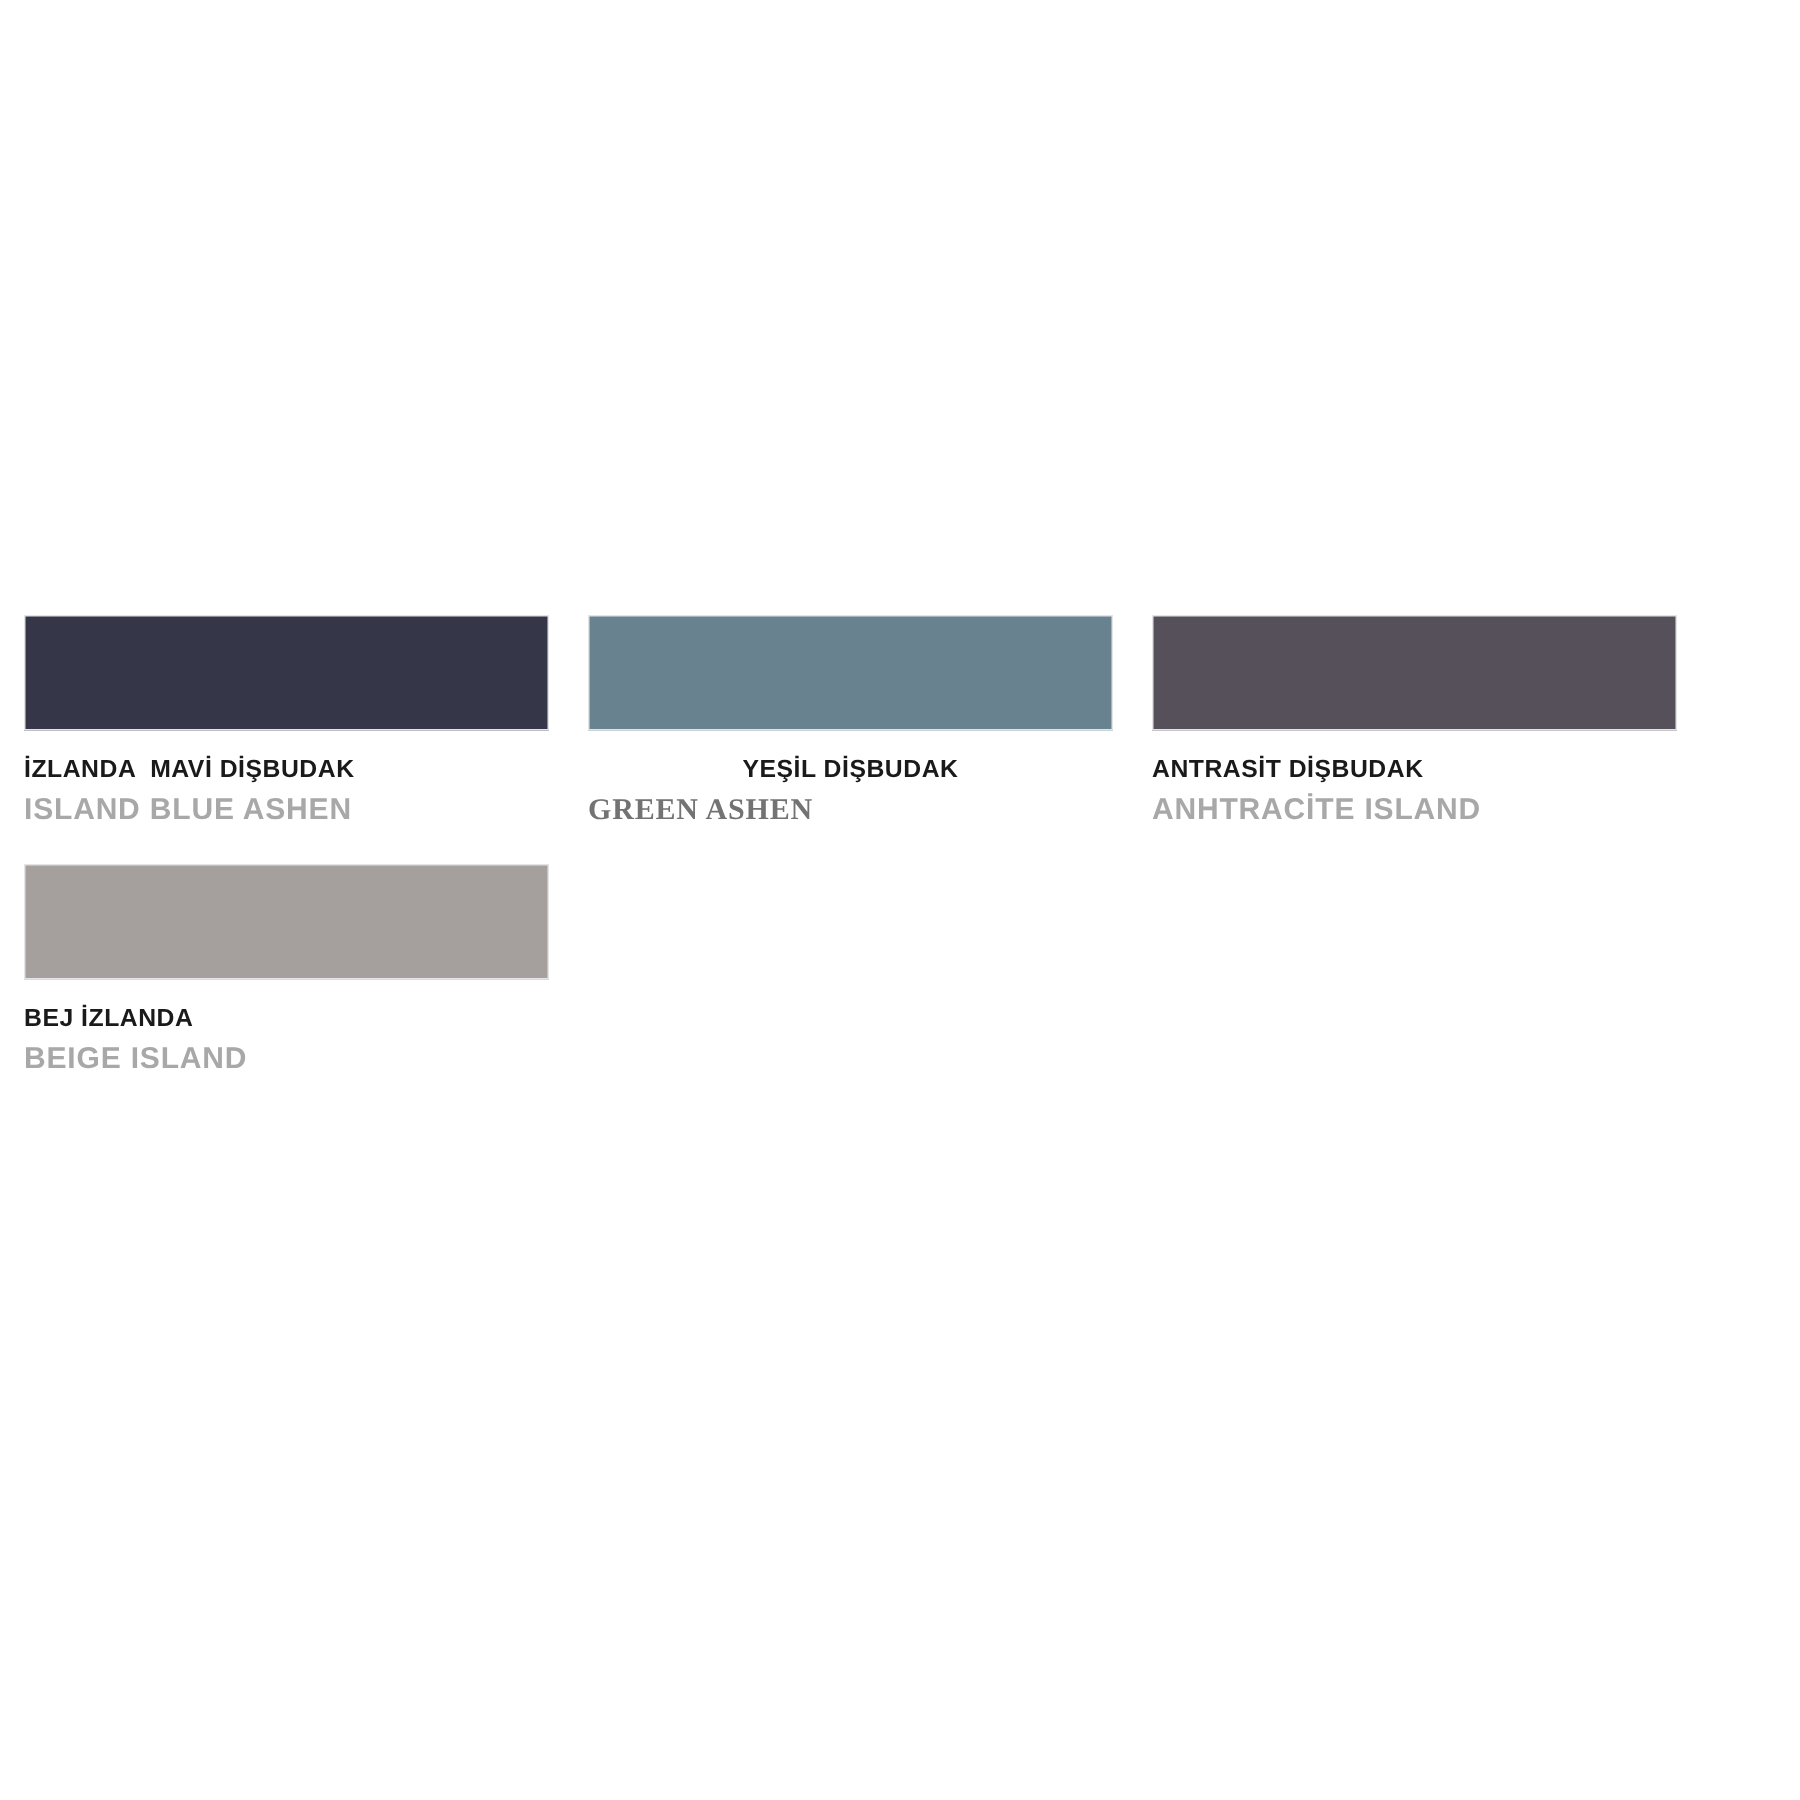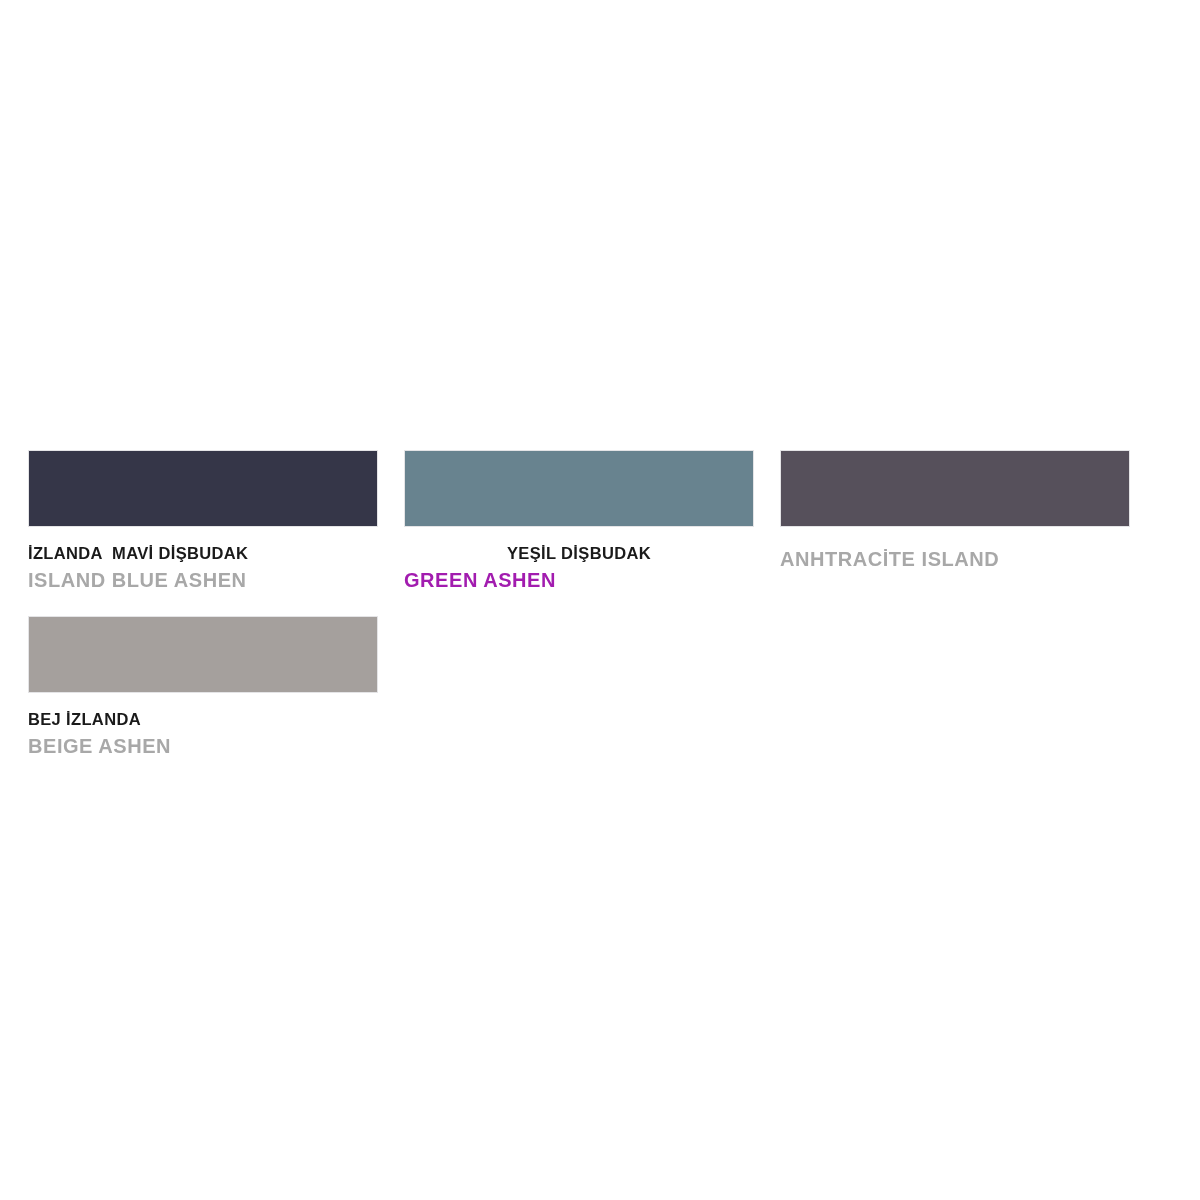--- a/index.html
+++ b/index.html
@@ -16,28 +16,27 @@
 
   .palette-board {
     position: relative;
     width: 1200px;
     height: 1200px;
     background: #ffffff;
   }
 
   .swatch-grid {
     position: absolute;
-    left: 28px;
+    left: 16px;
     top: 410px;
     width: 1152px;
     display: flex;
     flex-wrap: wrap;
     gap: 0px;
     align-content: flex-start;
-    margin-top: 40px;
   }
 
   .swatch-card {
     width: 350px;
     margin-right: 26px;
     margin-bottom: 23px;
     box-sizing: border-box;
   }
 
   .swatch-chip {
@@ -85,33 +84,34 @@
       <div class="swatch-labels">
         <div class="swatch-name-tr" style="color: rgb(26, 26, 26);">İZLANDA  MAVİ DİŞBUDAK</div>
         <div class="swatch-name-en" style="color: rgb(168, 168, 168);">ISLAND BLUE ASHEN</div>
       </div>
     </div>
 
     <div class="swatch-card">
       <div class="swatch-chip" style="background-color: rgb(104, 131, 143); border-color: rgb(228, 228, 230);"></div>
       <div class="swatch-labels">
         <div class="swatch-name-tr" style="color: rgb(26, 26, 26); text-align: center;">YEŞİL DİŞBUDAK</div>
-        <div class="swatch-name-en" style="color: #a21caf;">GREEN ASHEN</div>
+        <div class="swatch-name-en" style="color: #737373; font-family: Liberation Serif, serif;">GREEN ASHEN</div>
       </div>
     </div>
 
     <div class="swatch-card">
       <div class="swatch-chip" style="background-color: rgb(86, 80, 91); border-color: rgb(228, 228, 230);"></div>
       <div class="swatch-labels">
+        <div class="swatch-name-tr" style="color: rgb(26, 26, 26);">ANTRASİT DİŞBUDAK</div>
         <div class="swatch-name-en" style="color: rgb(168, 168, 168);">ANHTRACİTE ISLAND</div>
       </div>
     </div>
 
     <div class="swatch-card">
       <div class="swatch-chip" style="background-color: rgb(165, 160, 157); border-color: rgb(228, 228, 230);"></div>
       <div class="swatch-labels">
         <div class="swatch-name-tr" style="color: rgb(26, 26, 26);">BEJ İZLANDA</div>
-        <div class="swatch-name-en" style="color: rgb(168, 168, 168);">BEIGE ASHEN</div>
+        <div class="swatch-name-en" style="color: rgb(168, 168, 168);">BEIGE ISLAND</div>
       </div>
     </div>
 
   </div>
 </div>
 
 </body></html>

